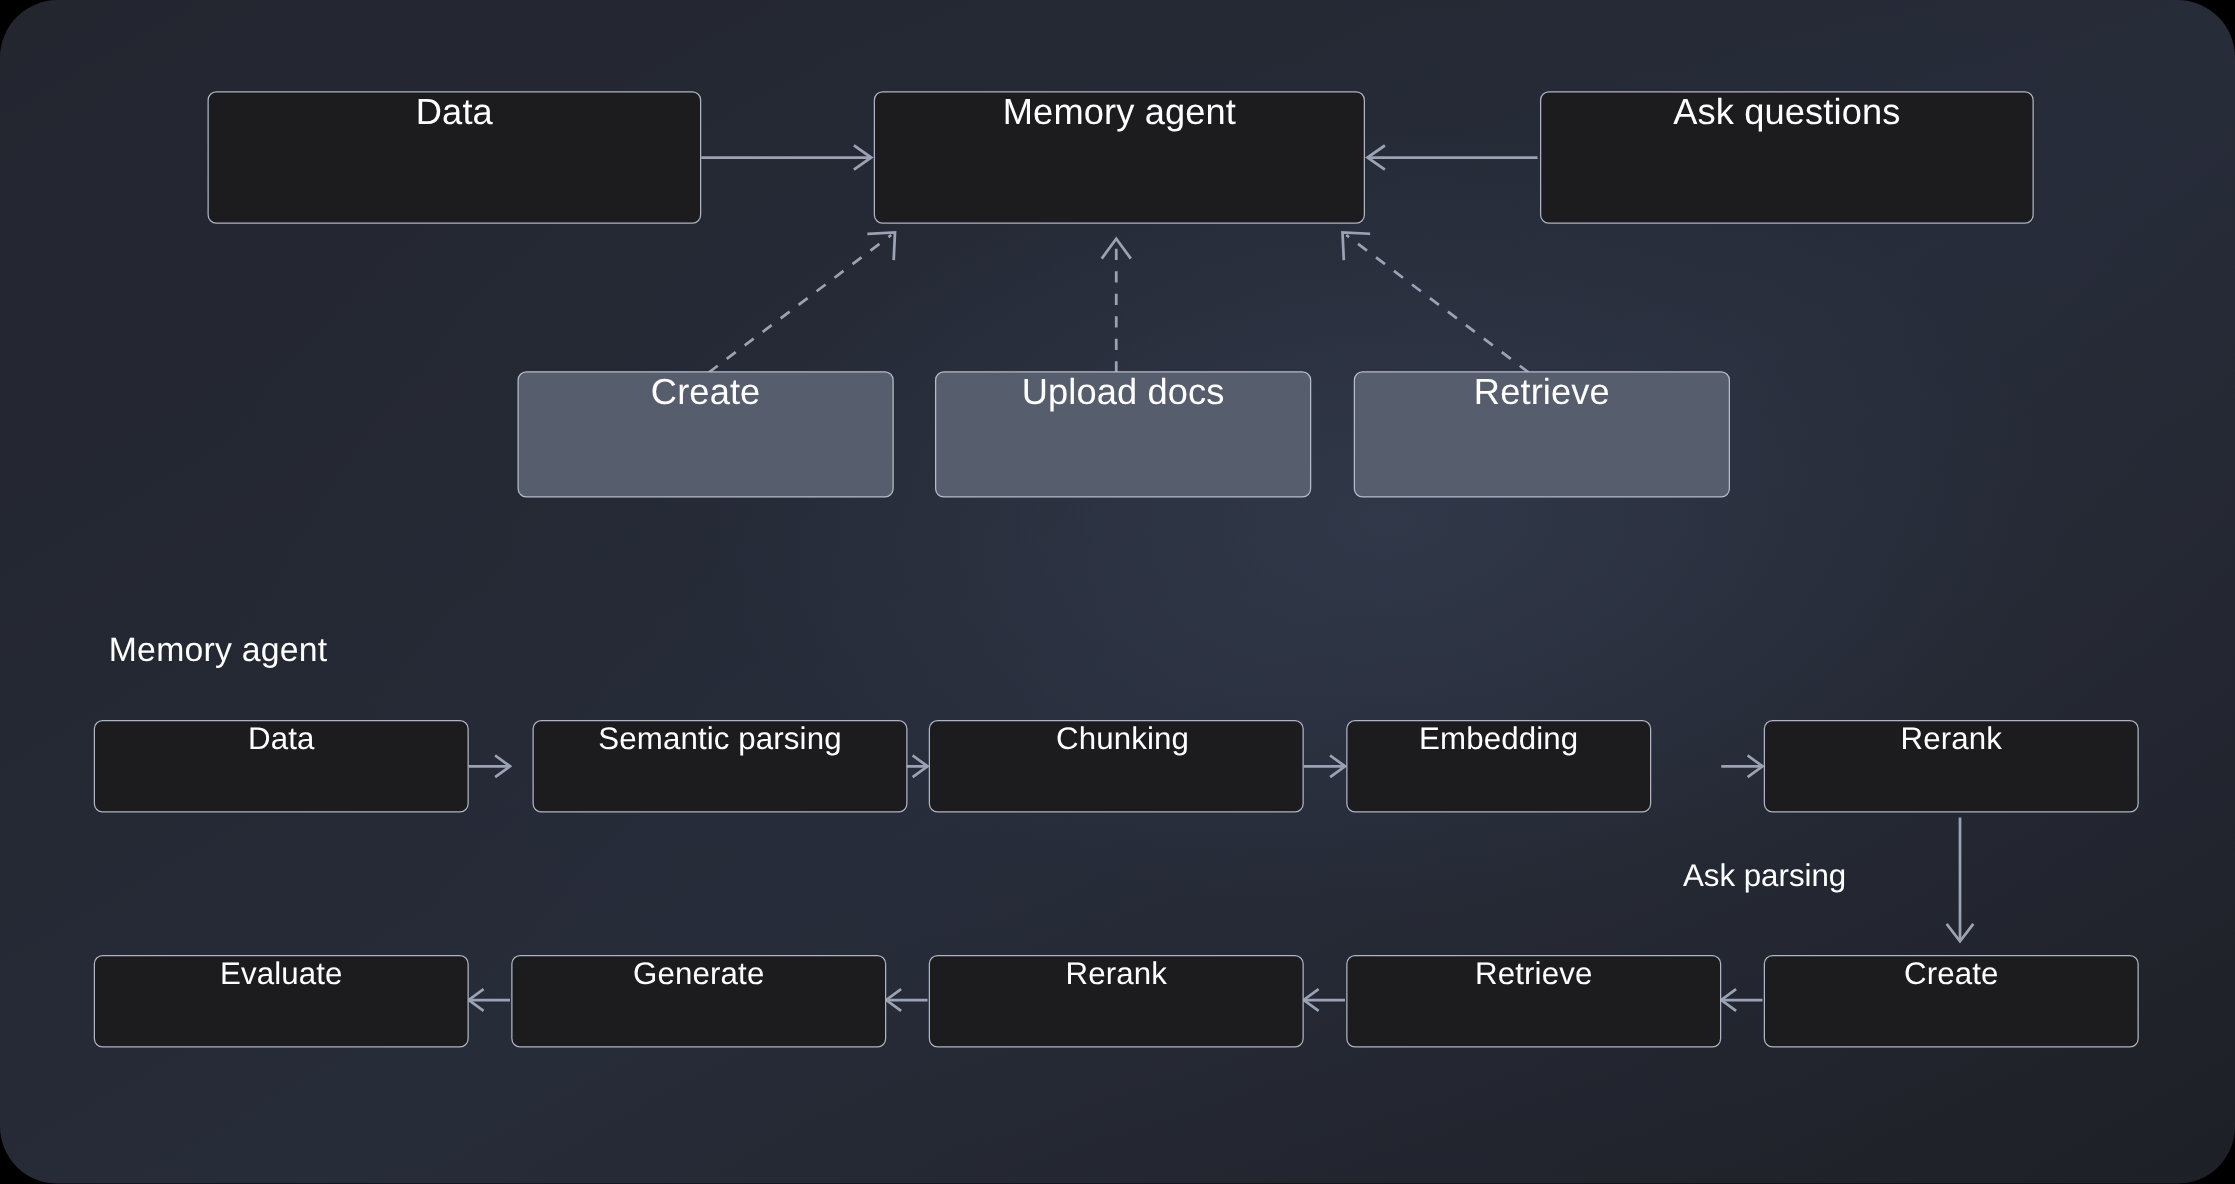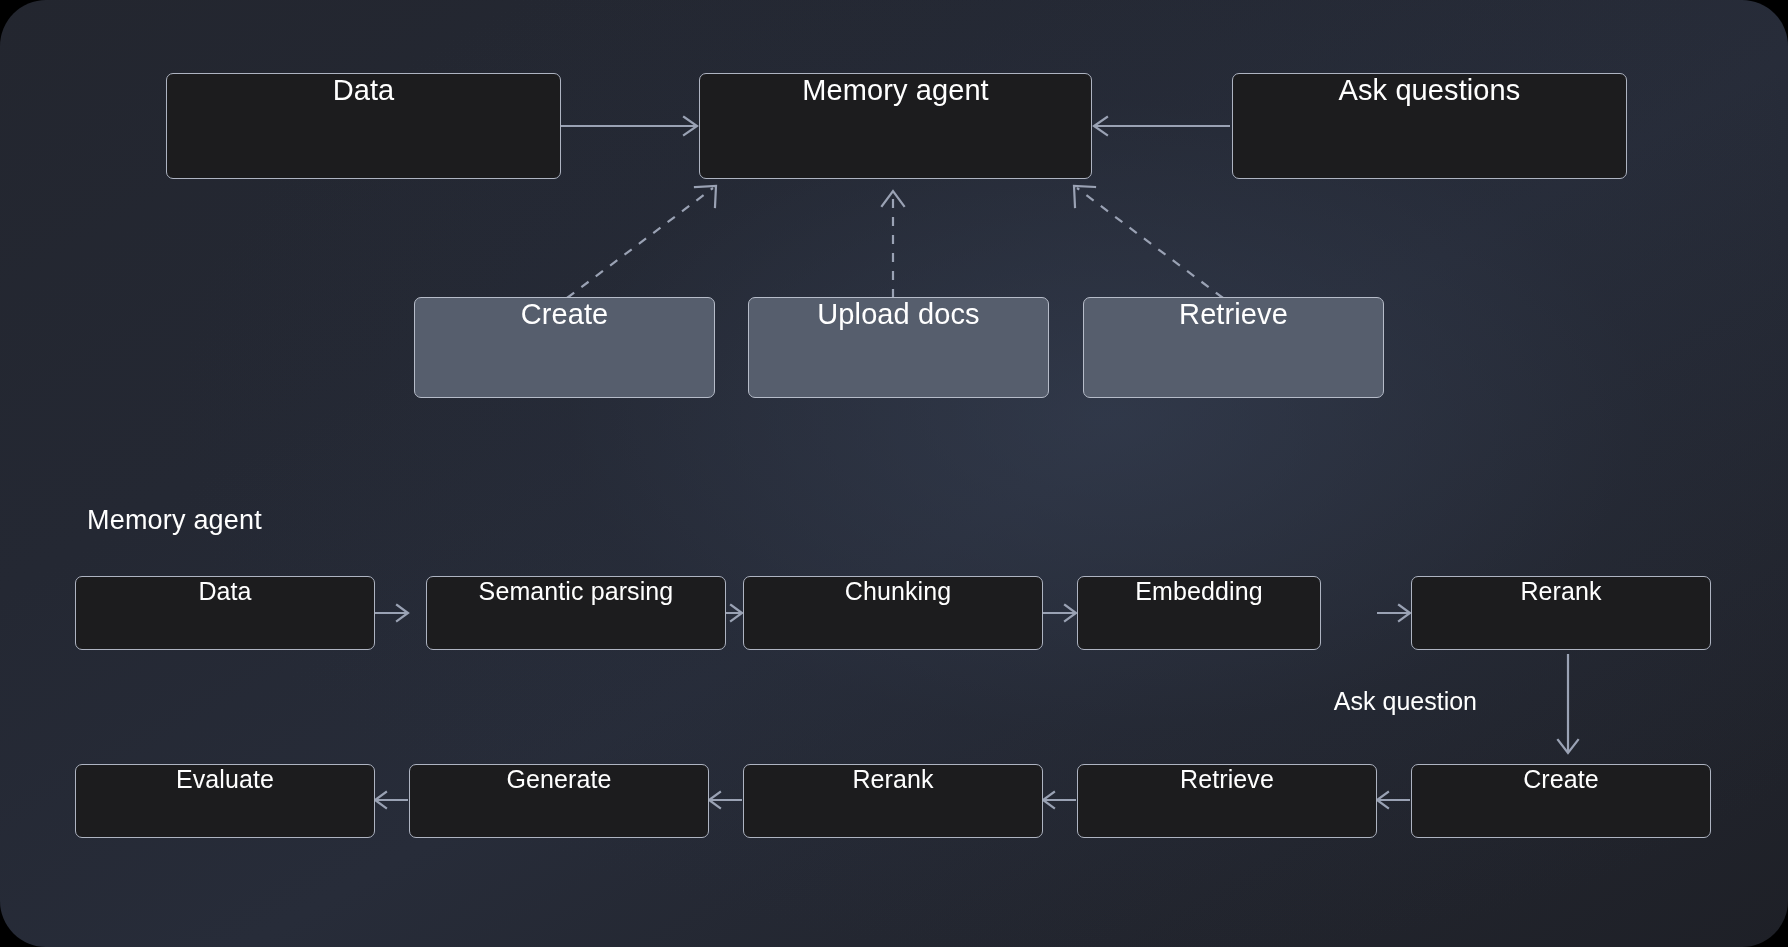--- a/index.html
+++ b/index.html
@@ -196,21 +196,21 @@
   <div class="node node-md" style="left:743px; top:576px; width:300px; height:74px;padding-left:10px;">
     <span>Chunking</span>
   </div>
   <div class="node node-md" style="left:1077px; top:576px; width:244px; height:74px;">
     <span>Embedding</span>
   </div>
   <div class="node node-md" style="left:1411px; top:576px; width:300px; height:74px;">
     <span>Rerank</span>
   </div>
 
-  <div class="edge-label" style="left:1477px; top:687px; transform:translateX(-100%);">Ask question</div>
+  <div class="edge-label" style="left:1477px; top:687px; transform:translateX(-100%);">Ask parsing</div>
 
   <div class="node node-md" style="left:75px; top:764px; width:300px; height:74px;">
     <span>Evaluate</span>
   </div>
   <div class="node node-md" style="left:409px; top:764px; width:300px; height:74px;">
     <span>Generate</span>
   </div>
   <div class="node node-md" style="left:743px; top:764px; width:300px; height:74px;">
     <span>Rerank</span>
   </div>

